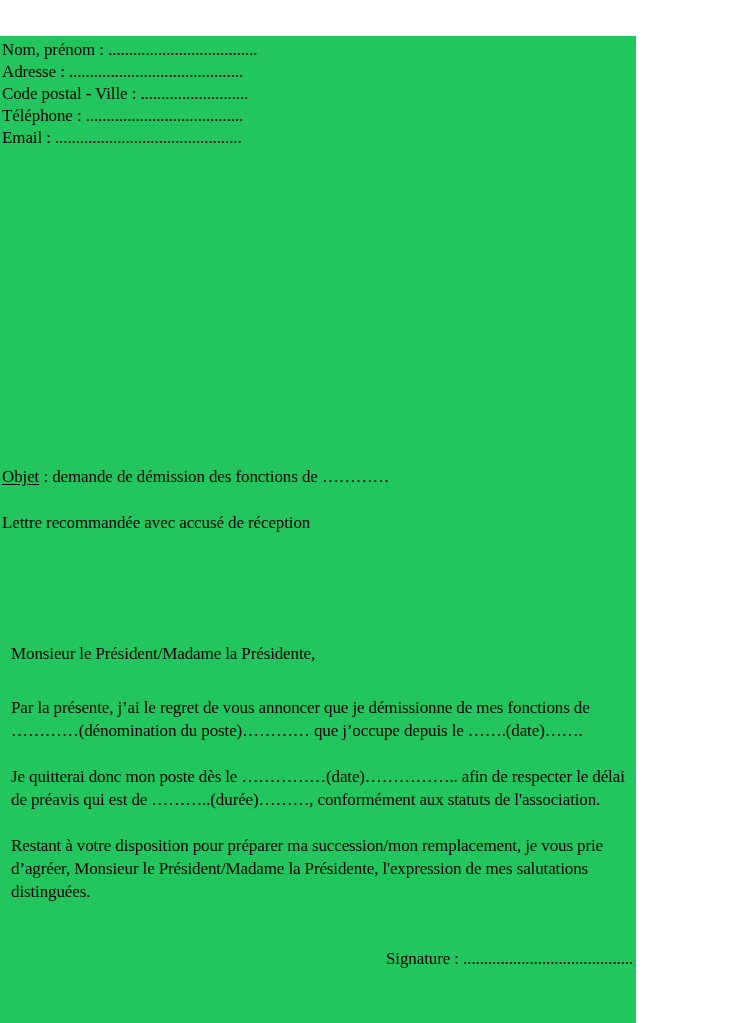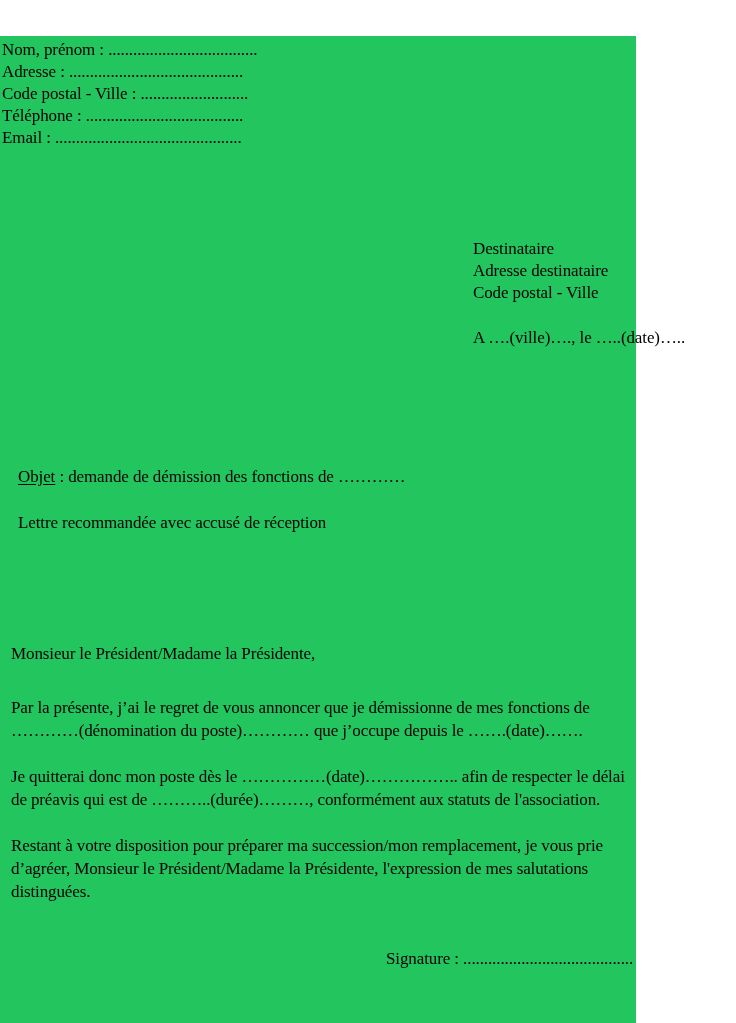--- a/index.html
+++ b/index.html
@@ -64,21 +64,21 @@
     top: 0;
     display: block;
   }
   .recipient-block .date-line {
     margin-top: 23px;
   }
 
   
   .subject-block {
     position: absolute;
-    left: 18px;
+    left: 2px;
     top: 429px;
   }
   .subject-block .line {
     position: relative;
     left: 0;
     top: 0;
     display: block;
   }
   .subject-block .mail-type {
     margin-top: 24px;
@@ -128,26 +128,20 @@
 <div class="page">
 
   <div class="sender-block">
     <span class="line">Nom, prénom : ....................................</span>
     <span class="line">Adresse : ..........................................</span>
     <span class="line">Code postal - Ville : ..........................</span>
     <span class="line">Téléphone : ......................................</span>
     <span class="line">Email : .............................................</span>
   </div>
 
-  <div class="recipient-block">
-    <span class="line">Destinataire</span>
-    <span class="line">Adresse destinataire</span>
-    <span class="line">Code postal - Ville</span>
-    <span class="line date-line">A ….(ville)…., le …..(date)…..</span>
-  </div>
 
   <div class="subject-block">
     <span class="line"><span class="underline">Objet</span><span> : </span><span>demande de démission des fonctions de …………</span></span>
     <span class="line mail-type">Lettre recommandée avec accusé de réception</span>
   </div>
 
   <div class="body-block">
     <p class="para salutation">Monsieur le Président/Madame la Présidente,</p>
     <p class="para para-1">Par la présente, j’ai le regret de vous annoncer que je démissionne de mes fonctions de
 …………(dénomination du poste)………… que j’occupe depuis le …….(date)…….</p>

